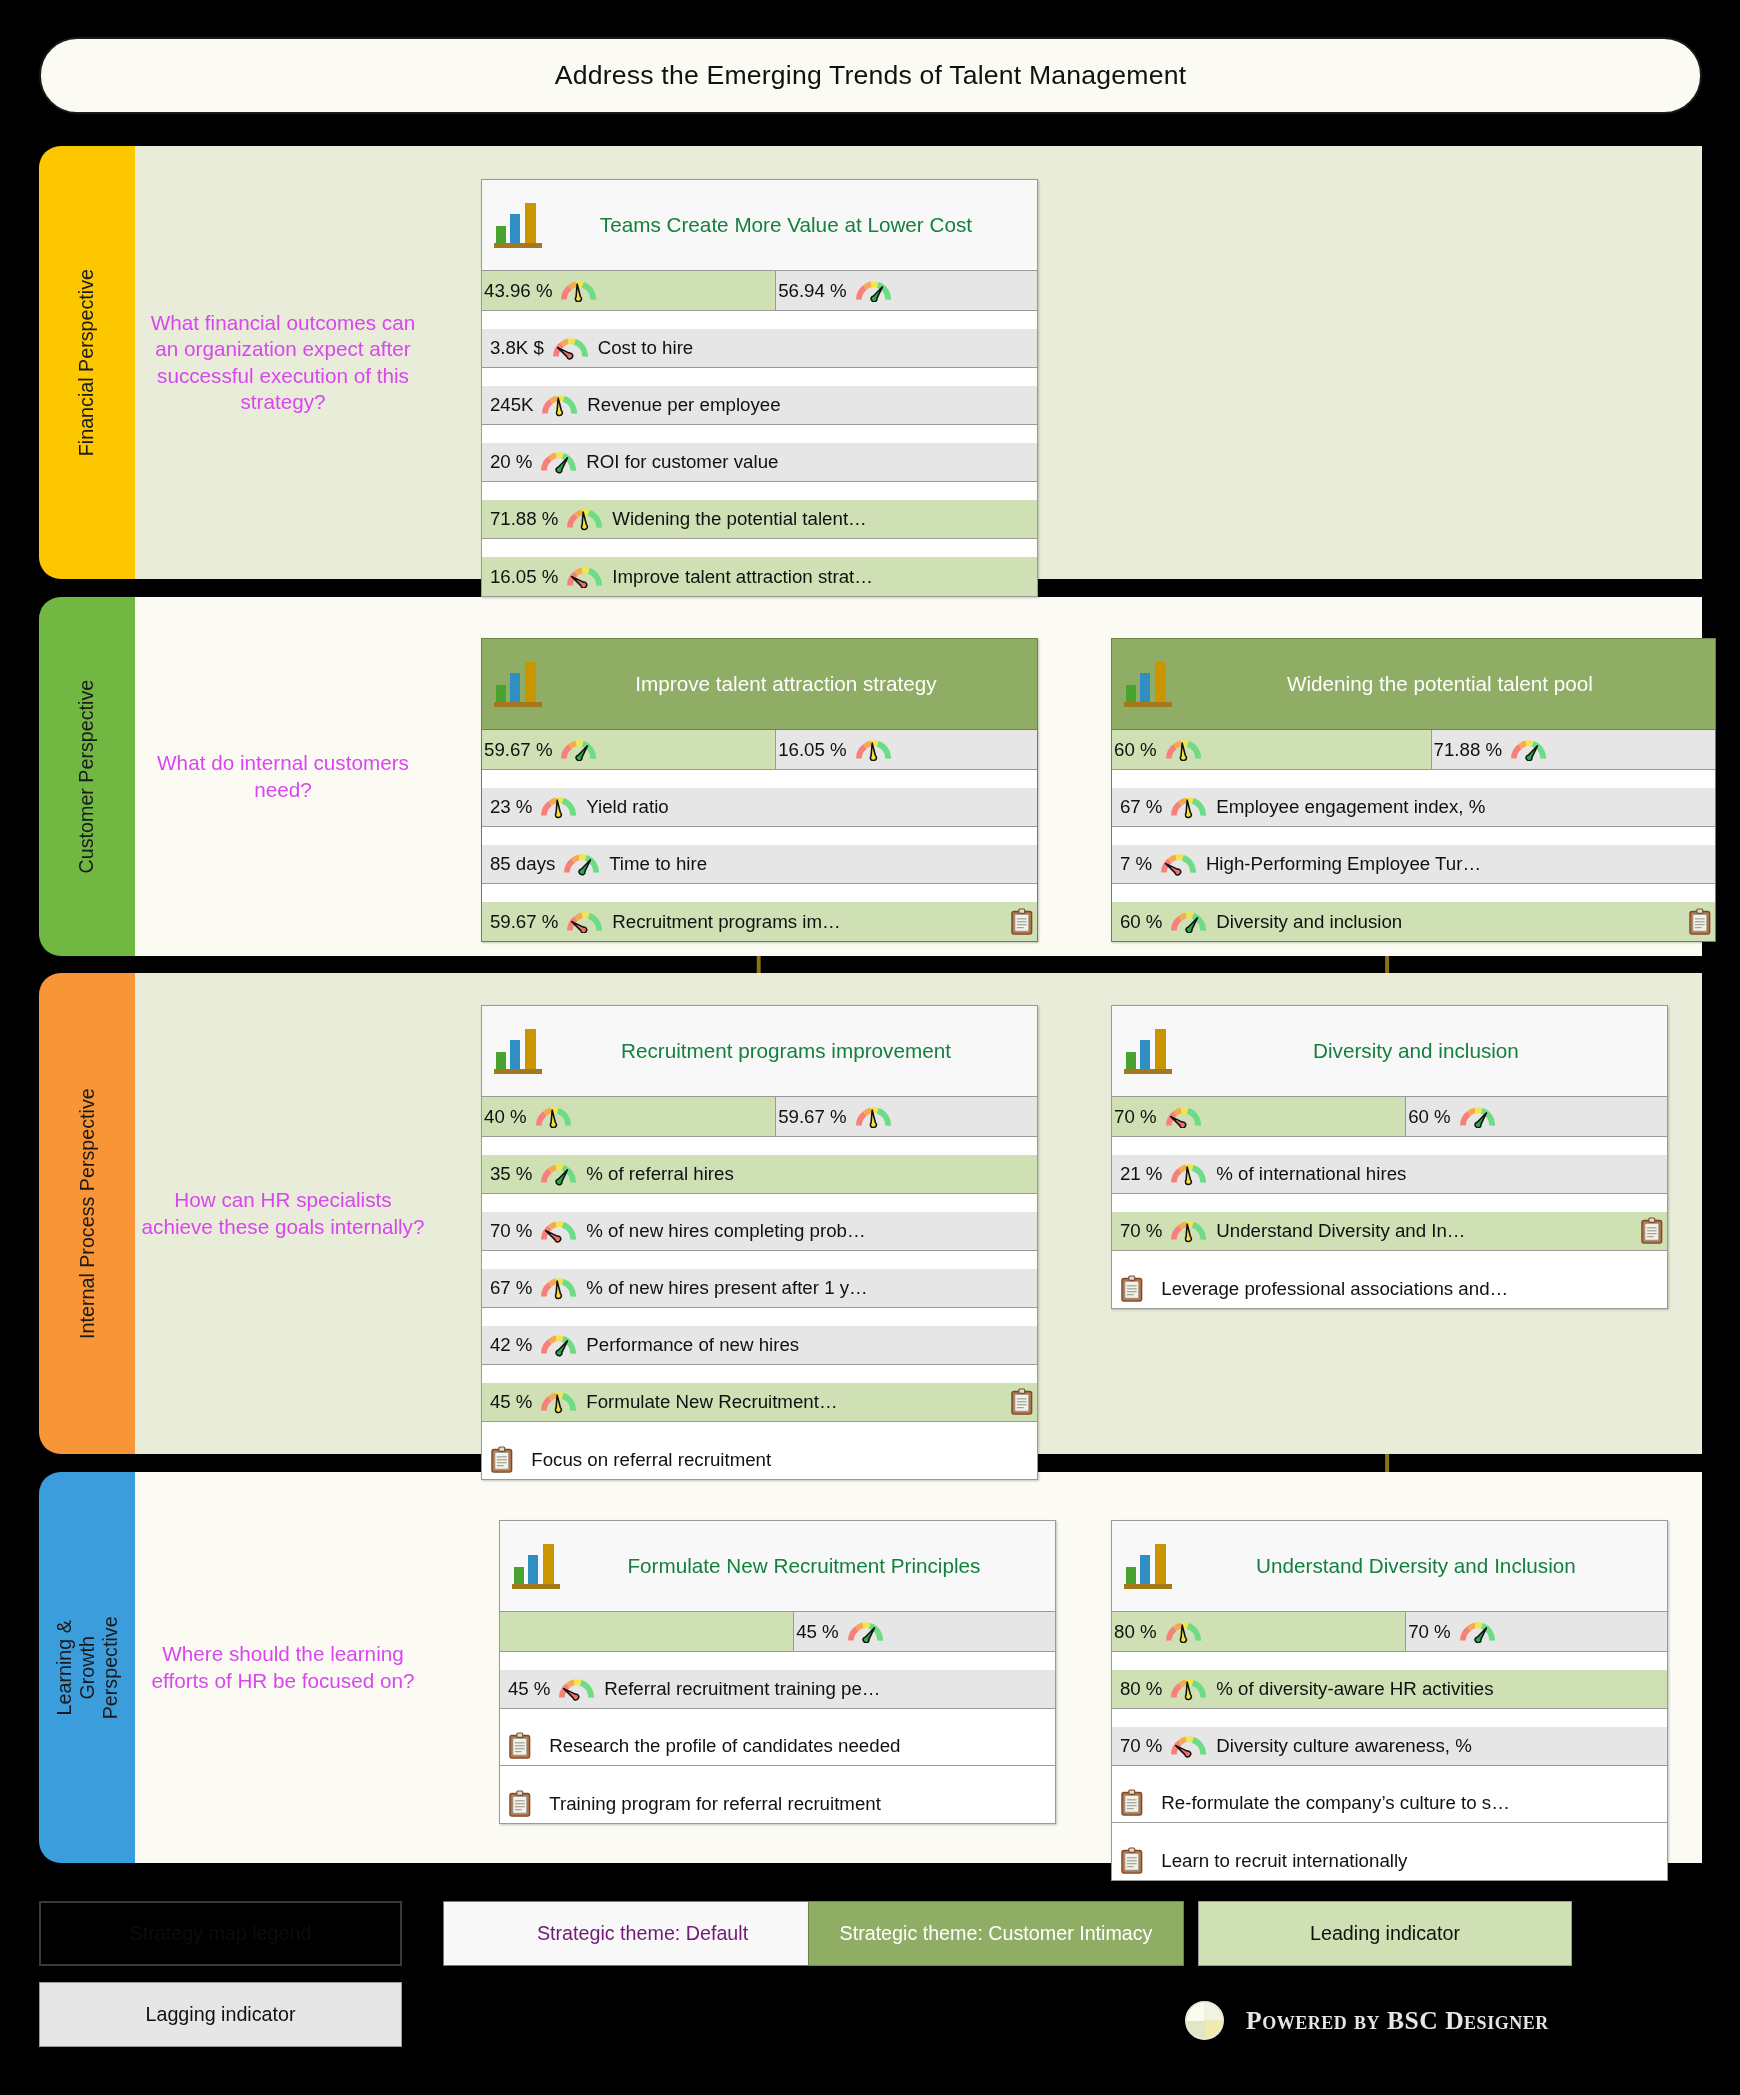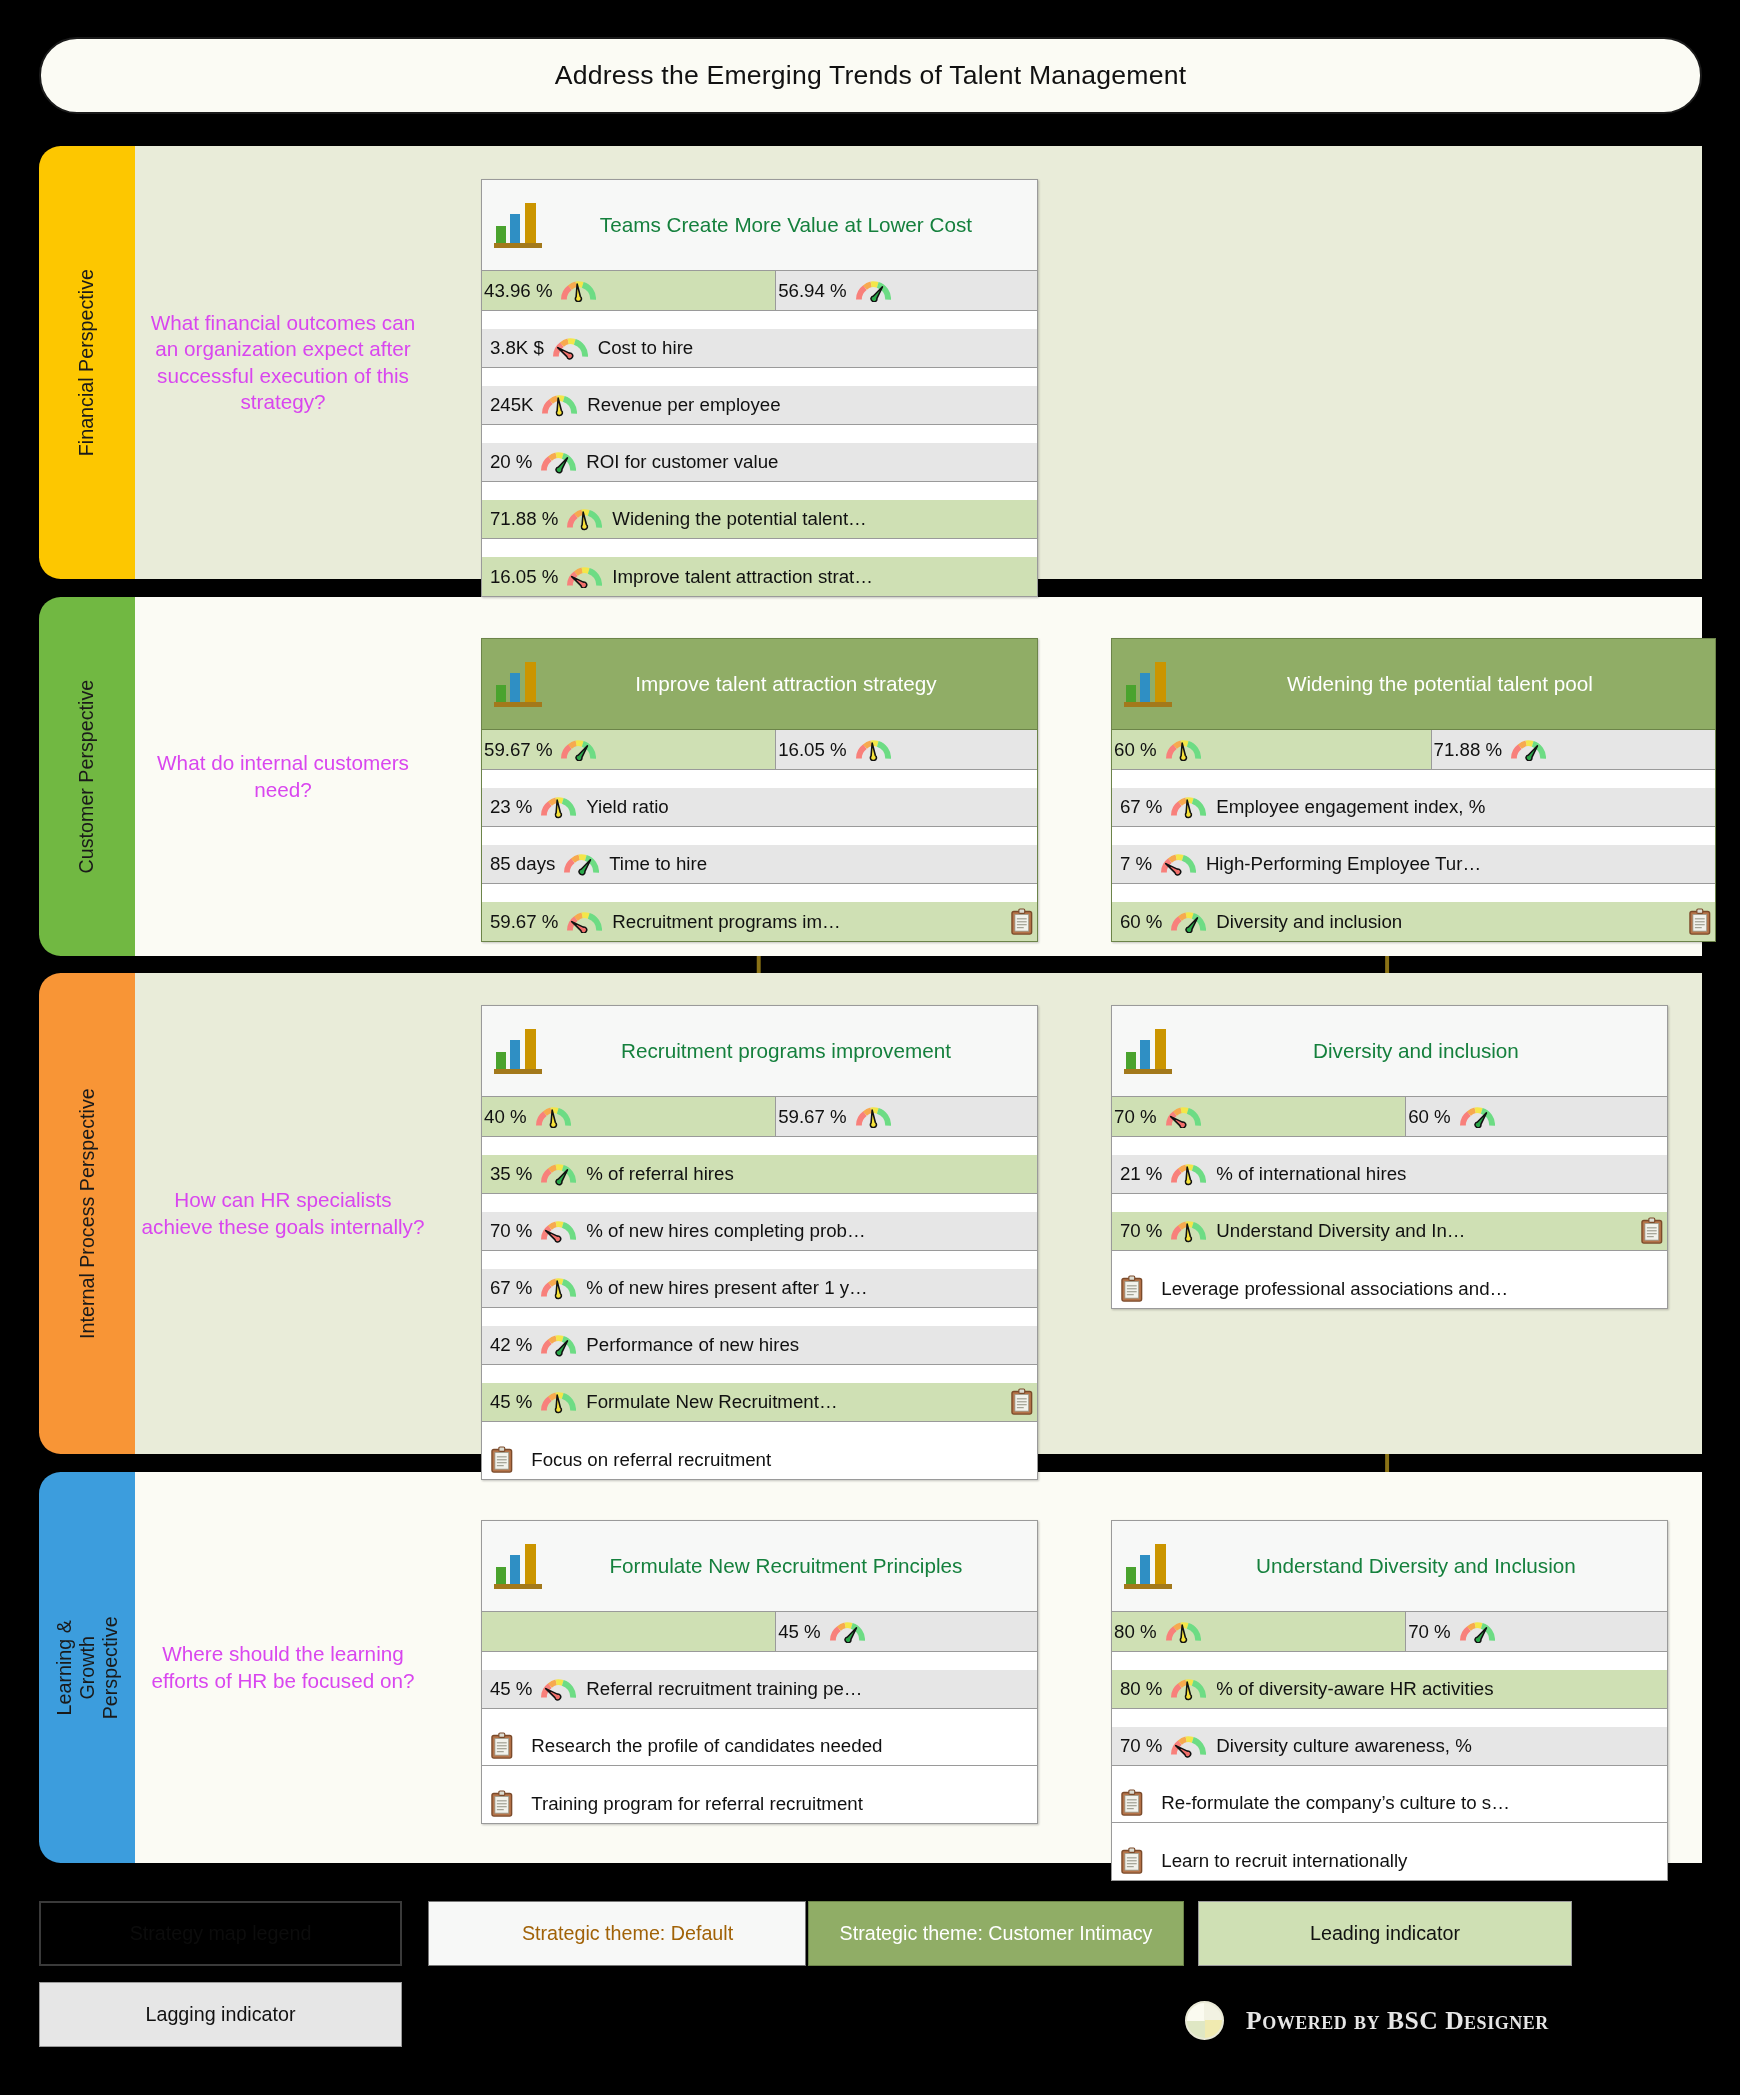--- a/index.html
+++ b/index.html
@@ -110,21 +110,21 @@
   #connectors{ position:absolute; left:0; top:0; width:1741px; height:2095px; pointer-events:none; }
 
   
   .legend-box{
     position:absolute; height:65px; border:1px solid #777;
     display:flex; align-items:center; justify-content:center; text-align:center;
     font-size:19.7px; line-height:1.2; padding:0 7.9px;
   }
   #lg-legend { left:39px;  top:1901px; width:363px; background:#000; color:#0c0c0c;
                border:2px solid #3a3a3a; }
-  #lg-default{ left:428px; top:1901px; width:378px; background:#f7f8f7; color:#a16207;
+  #lg-default{ left:443px; top:1901px; width:378px; background:#f7f8f7; color:#701a75;
                box-shadow:1px 1px 2px rgba(0,0,0,.25);padding-left:29px; }
   #lg-theme  { left:808px; top:1901px; width:376px; background:#90ad66; color:#fff;
                border:1px solid #6c8449; box-shadow:1px 1px 2px rgba(0,0,0,.25); }
   #lg-leading{ left:1198px;top:1901px; width:374px; background:#cfe0b4; color:#111;
                border:1px solid #9a9a9a; }
   #lg-lagging{ left:39px;  top:1982px; width:363px; background:#e6e6e6; color:#111;
                border:1px solid #9a9a9a; box-shadow:1px 1px 2px rgba(0,0,0,.25); }
 
   #powered{
     position:absolute; left:1185px; top:1997px; height:47px;
@@ -766,21 +766,21 @@
             <line x1="7" y1="14" x2="17" y2="14"></line>
             <line x1="7" y1="17" x2="17" y2="17"></line>
             <line x1="7" y1="20" x2="14" y2="20"></line>
           </g>
         </svg>
       </span>
       <span class="kpi-label">Leverage professional associations and…</span>
     </div>
   </div>
 
-<div class="card" id="card-formulate" style="left:481px; top:1520px; width:557px;">
+<div class="card" id="card-formulate" style="left:499px; top:1520px; width:557px;">
     <div class="card-head">
       <div class="bars">
         <i class="b1"></i>
         <i class="b2"></i>
         <i class="b3"></i>
         <i class="axis"></i>
       </div>
       <div class="title">Formulate New Recruitment Principles</div>
     </div>
     <div class="kpi-pair">

